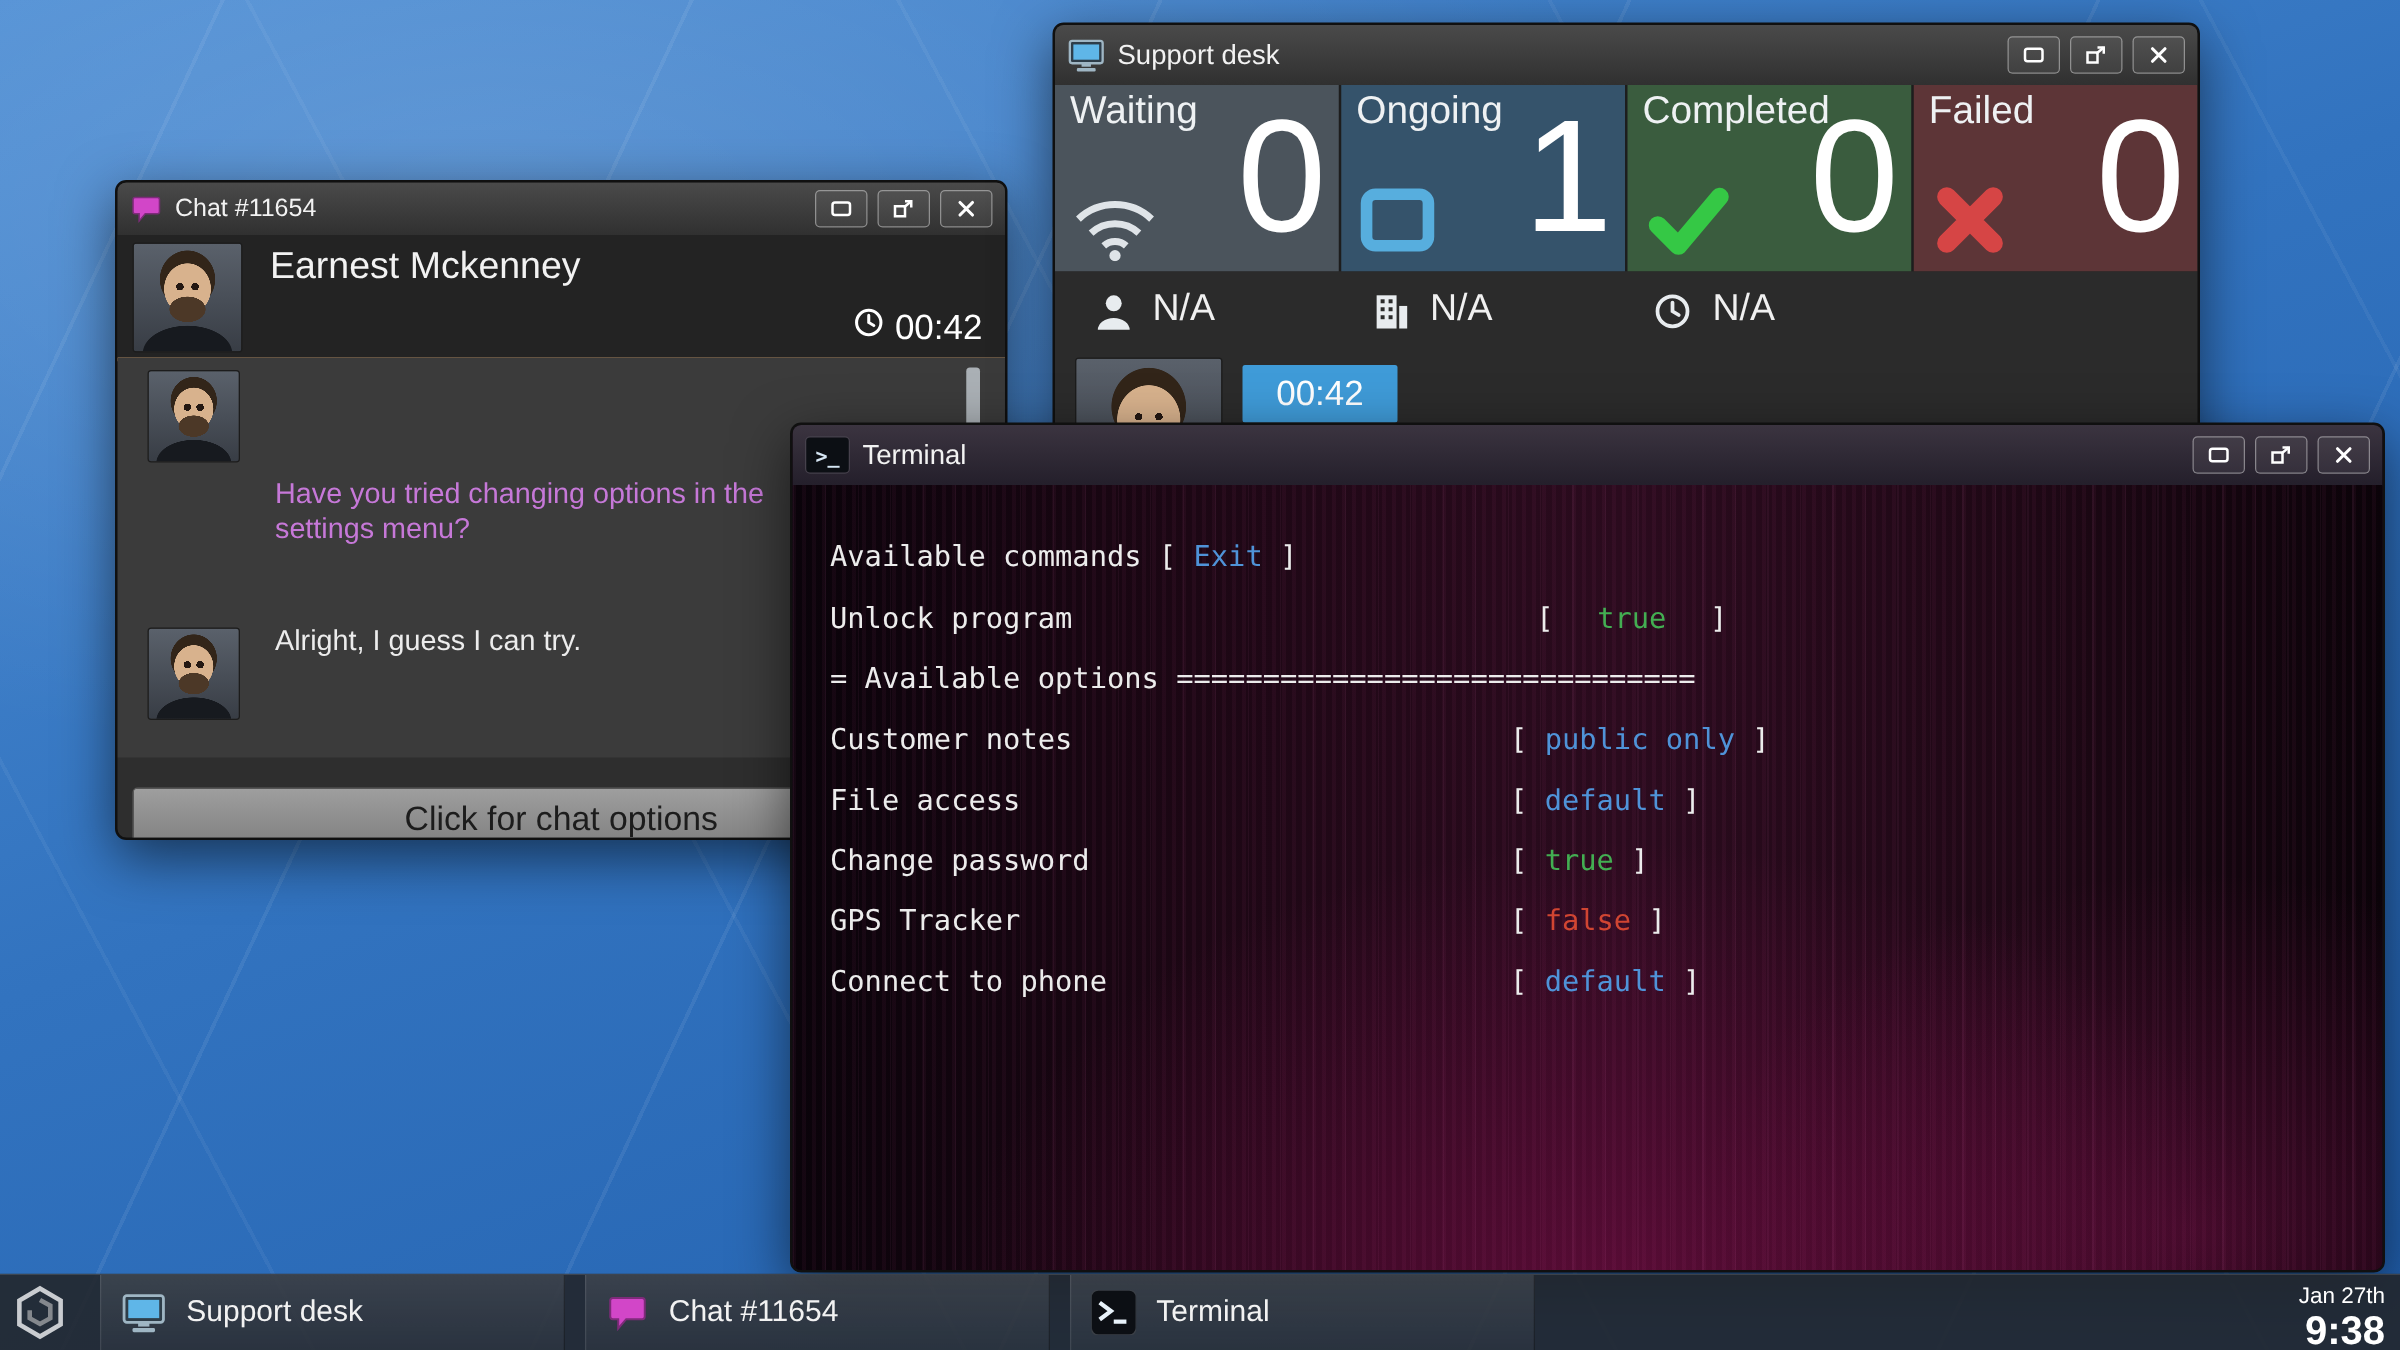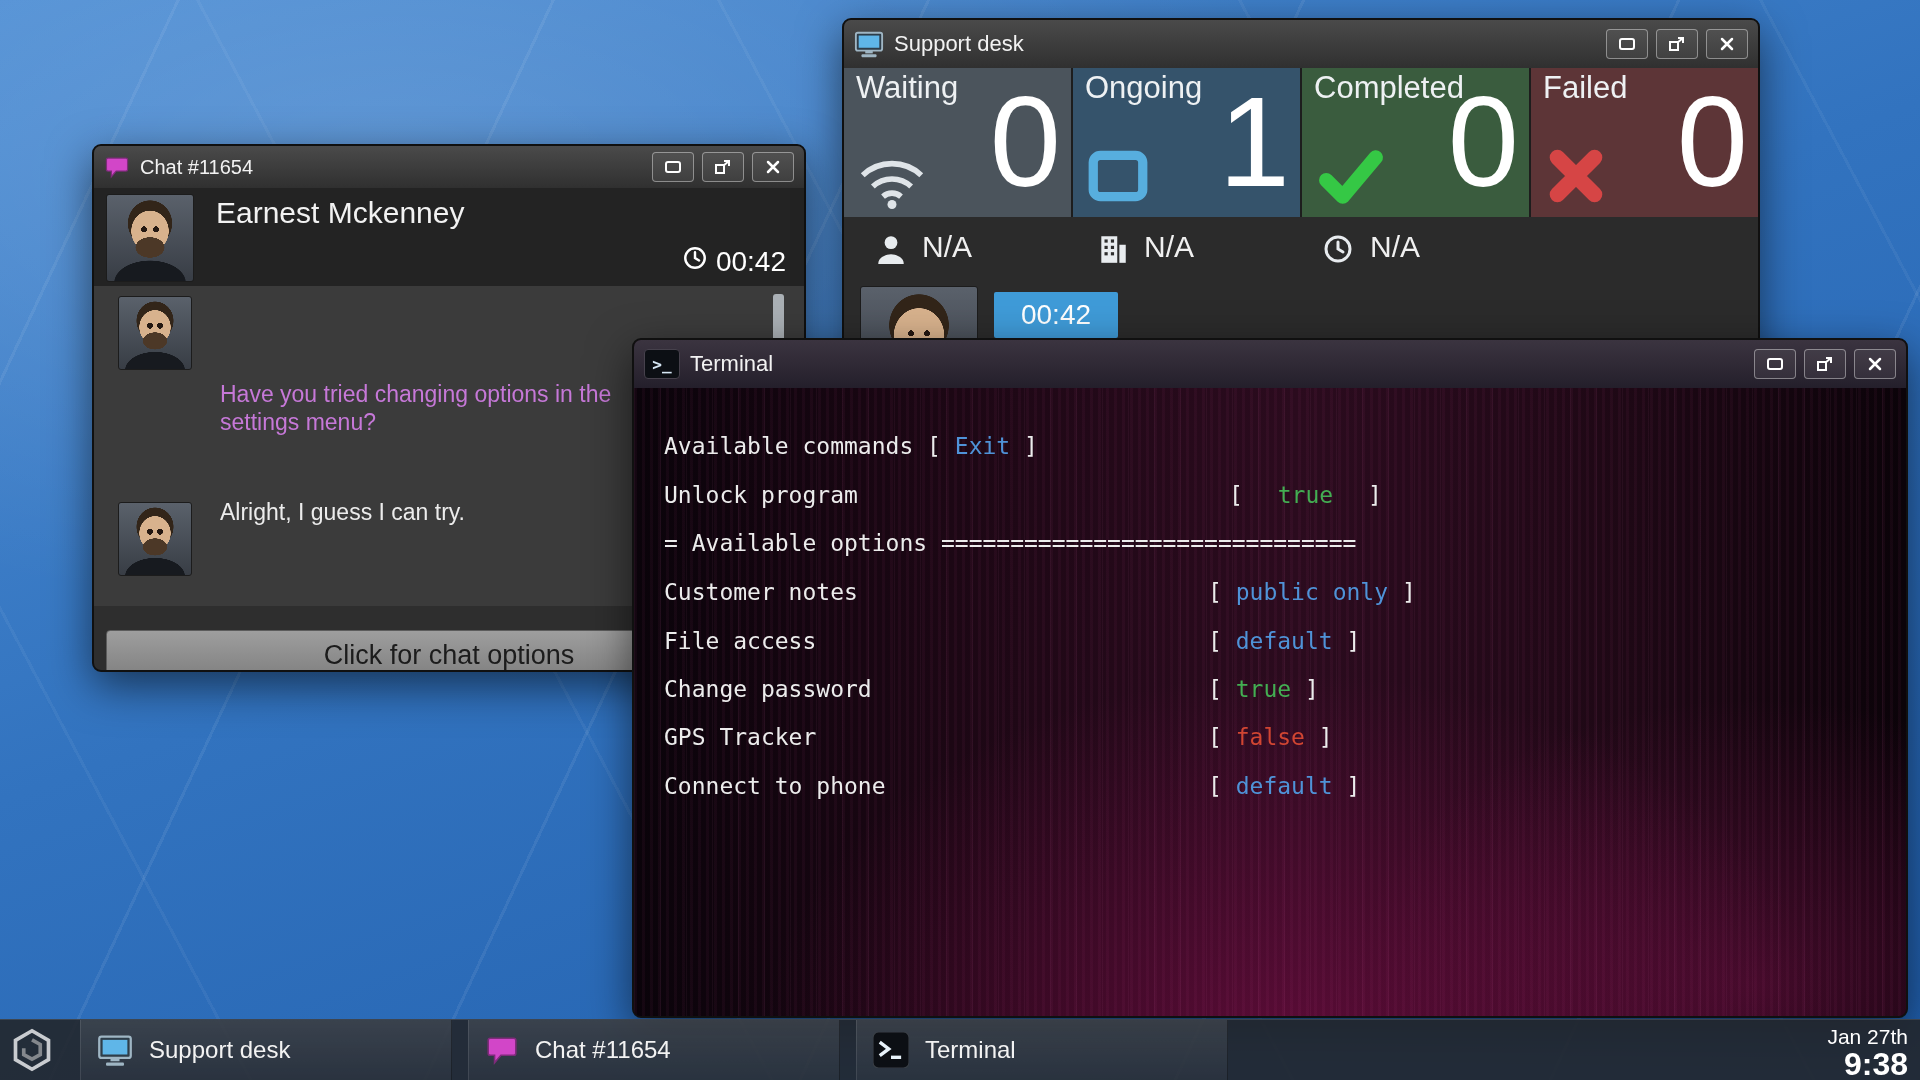--- a/index.html
+++ b/index.html
@@ -110,21 +110,21 @@
   .tb-logo{position:absolute;left:8px;top:6px;width:48px;height:48px;display:flex;
     align-items:center;justify-content:center;cursor:pointer;}
   .task-item{position:absolute;top:0;height:60px;width:372px;display:flex;align-items:center;
     gap:16px;padding-left:16px;box-sizing:border-box;cursor:pointer;
     background:linear-gradient(rgba(255,255,255,.10),rgba(255,255,255,.03));
     border-left:1px solid rgba(255,255,255,.10);border-right:1px solid rgba(0,0,0,.35);}
   .ti-1{left:80px;} .ti-2{left:468px;} .ti-3{left:856px;}
   .ti-icon{display:flex;align-items:center;}
   .ti-label{color:#f2f2f2;font-size:24px;}
   .tb-clock{position:absolute;right:12px;top:4px;text-align:right;color:#fff;}
-  .tb-date{font-size:21px;line-height:25px;}
+  .tb-date{font-size:18px;line-height:25px;}
   .tb-time{font-size:32px;line-height:30px;font-weight:bold;}
 </style>
 </head>
 <body>
 
 <div id="desktop">
 
   <section class="window chat-win">
     <div class="titlebar short">
       <span class="tb-icon">

